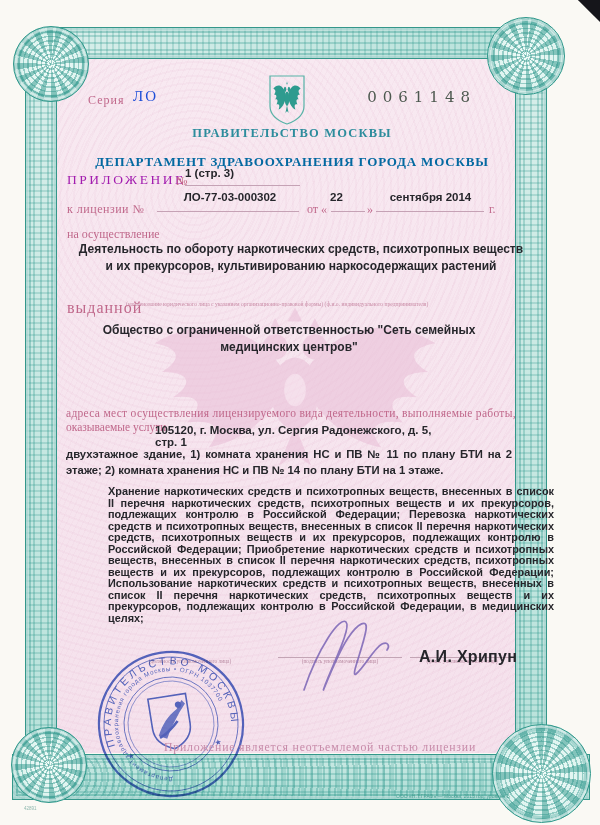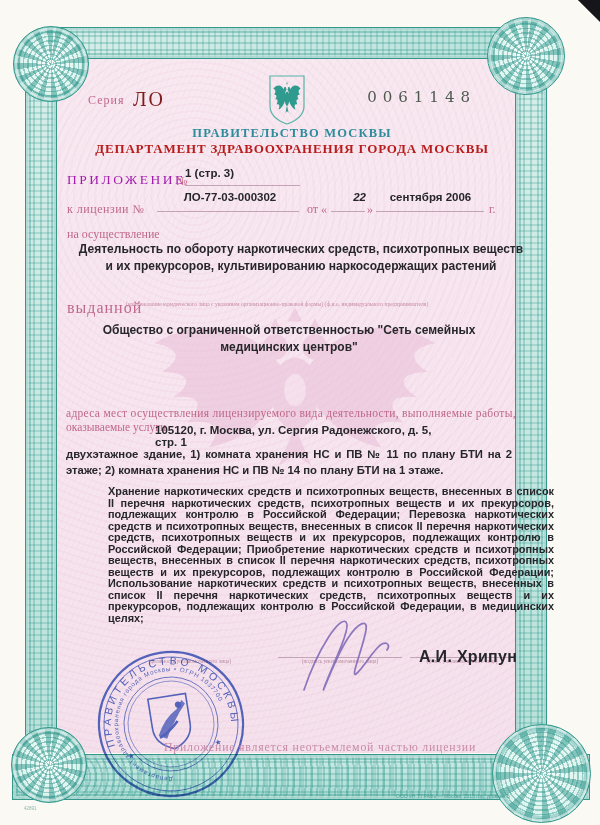--- a/index.html
+++ b/index.html
@@ -49,35 +49,35 @@
 
   
   #watermark{position:absolute;left:100px;top:300px;width:390px;height:180px;opacity:.55;}
 
   
   .lbl{position:absolute;color:#c0688b;font-family:"Liberation Serif",serif;}
   .val{position:absolute;color:#26262b;font-family:"Liberation Sans",sans-serif;font-weight:700;}
   .line{position:absolute;border-bottom:1px solid #c5a2b5;height:1px;}
 
   #series-label{left:88px;top:93px;font-size:12px;letter-spacing:1px;}
-  #series-value{left:133px;top:88px;font-size:20px;color:#7f1d1d;font-family:"Liberation Serif",serif;font-weight:400;letter-spacing:2px;text-align:right;}
+  #series-value{left:133px;top:88px;font-size:15px;color:#1d4ed8;font-family:"Liberation Serif",serif;font-weight:400;letter-spacing:2px;text-align:right;}
   #emblem{position:absolute;left:264px;top:74px;width:46px;height:52px;}
   #serial{left:330px;top:88px;width:146px;text-align:right;font-size:15px;color:#4d584f;font-family:"DejaVu Serif",serif;font-weight:400;letter-spacing:6px;}
   #gov-line{left:70px;top:126px;width:444px;text-align:center;font-size:12.5px;font-weight:700;color:#2c8c9c;letter-spacing:1.2px;position:absolute;font-family:"Liberation Serif",serif;}
-  #dep-line{left:60px;top:141px;width:464px;text-align:center;font-size:13px;font-weight:700;color:#b91c1c;letter-spacing:.8px;position:absolute;font-family:"Liberation Serif",serif;}
+  #dep-line{left:60px;top:154px;width:464px;text-align:center;font-size:13px;font-weight:700;color:#0369a1;letter-spacing:.8px;position:absolute;font-family:"Liberation Serif",serif;}
 
   #appendix-label{left:67px;top:172px;font-size:13.5px;letter-spacing:2.5px;color:#a21caf;}
   #appendix-no{left:176px;top:174px;font-size:12px;color:#c2607f;}
   #appendix-value{left:185px;top:167px;width:115px;font-size:11.5px;}
   #appendix-line{left:185px;top:184px;width:115px;}
   #license-label{left:67px;top:202px;font-size:12px;letter-spacing:.5px;}
   #license-value{left:160px;top:191px;width:140px;text-align:center;font-size:11.5px;}
   #license-line{left:157px;top:210px;width:142px;}
   #date-from{left:307px;top:202px;font-size:12px;}
-  #date-day{left:330px;top:191px;width:36px;text-align:right;font-size:11.5px;font-style:italic;}
+  #date-day{left:330px;top:191px;width:36px;text-align:left;font-size:11.5px;}
   #date-line1{left:331px;top:210px;width:34px;}
   #date-quote{left:367px;top:202px;font-size:12px;}
   #date-monthyear{left:378px;top:191px;width:105px;text-align:center;font-size:11.5px;}
   #date-line2{left:376px;top:210px;width:108px;}
   #date-g{left:489px;top:202px;font-size:12px;}
 
   #activity-label{left:67px;top:227px;font-size:12px;}
   #activity-text{left:66px;top:241px;width:446px;text-align:center;font-size:12px;line-height:16.5px;margin-left:12px;}
   #issued-label{left:67px;top:299px;font-size:16px;letter-spacing:1px;}
   #issued-caption{left:126px;top:301px;width:386px;font-size:5.6px;color:#c98ba6;position:absolute;font-family:"Liberation Serif",serif;}
@@ -167,21 +167,21 @@
   <span class="val" id="appendix-value">1 (стр. 3)</span>
   <div class="line" id="appendix-line"></div>
 
   <span class="lbl" id="license-label">к лицензии №</span>
   <span class="val" id="license-value">ЛО-77-03-000302</span>
   <div class="line" id="license-line"></div>
   <span class="lbl" id="date-from">от «</span>
   <span class="val" id="date-day">22</span>
   <div class="line" id="date-line1"></div>
   <span class="lbl" id="date-quote">»</span>
-  <span class="val" id="date-monthyear">сентября 2006</span>
+  <span class="val" id="date-monthyear">сентября 2014</span>
   <div class="line" id="date-line2"></div>
   <span class="lbl" id="date-g">г.</span>
 
   <span class="lbl" id="activity-label">на осуществление</span>
   <div class="val" id="activity-text">Деятельность по обороту наркотических средств, психотропных веществ и их прекурсоров, культивированию наркосодержащих растений</div>
 
   <span class="lbl" id="issued-label">выданной</span>
   <span id="issued-caption">(наименование юридического лица с указанием организационно-правовой формы) (ф.и.о. индивидуального предпринимателя)</span>
   <div class="val" id="org-name">Общество с ограниченной ответственностью "Сеть семейных медицинских центров"</div>
 

